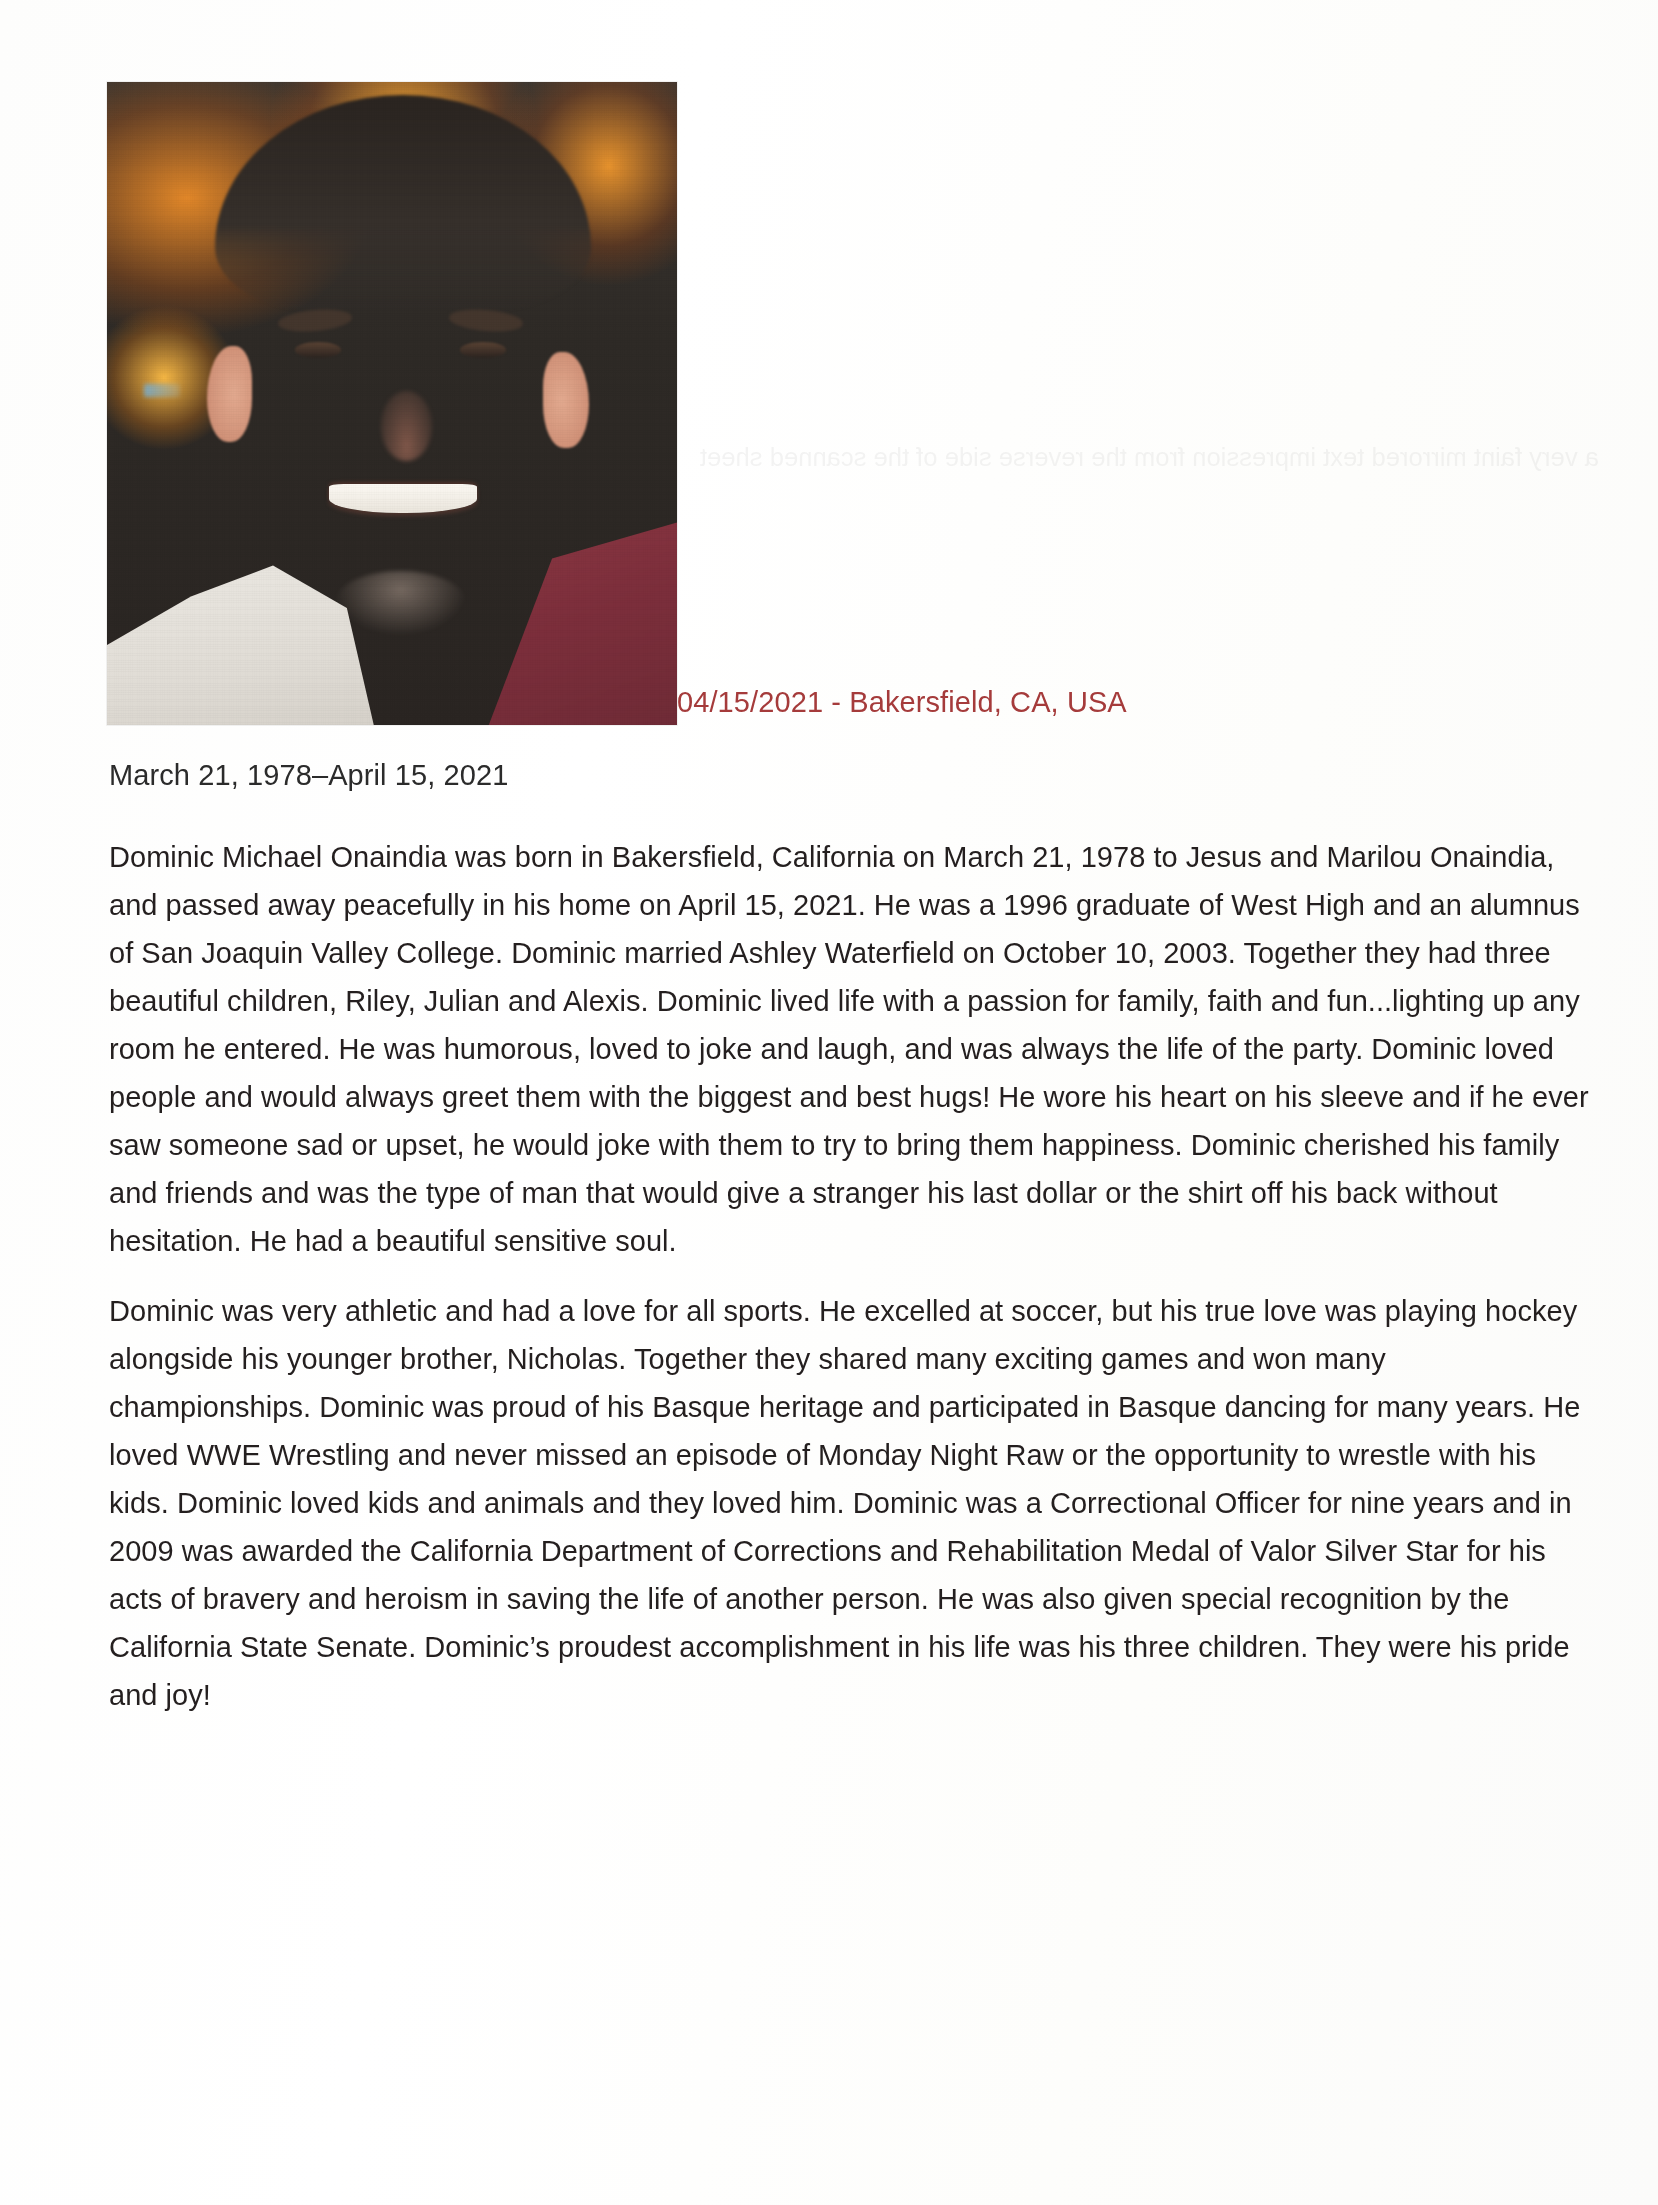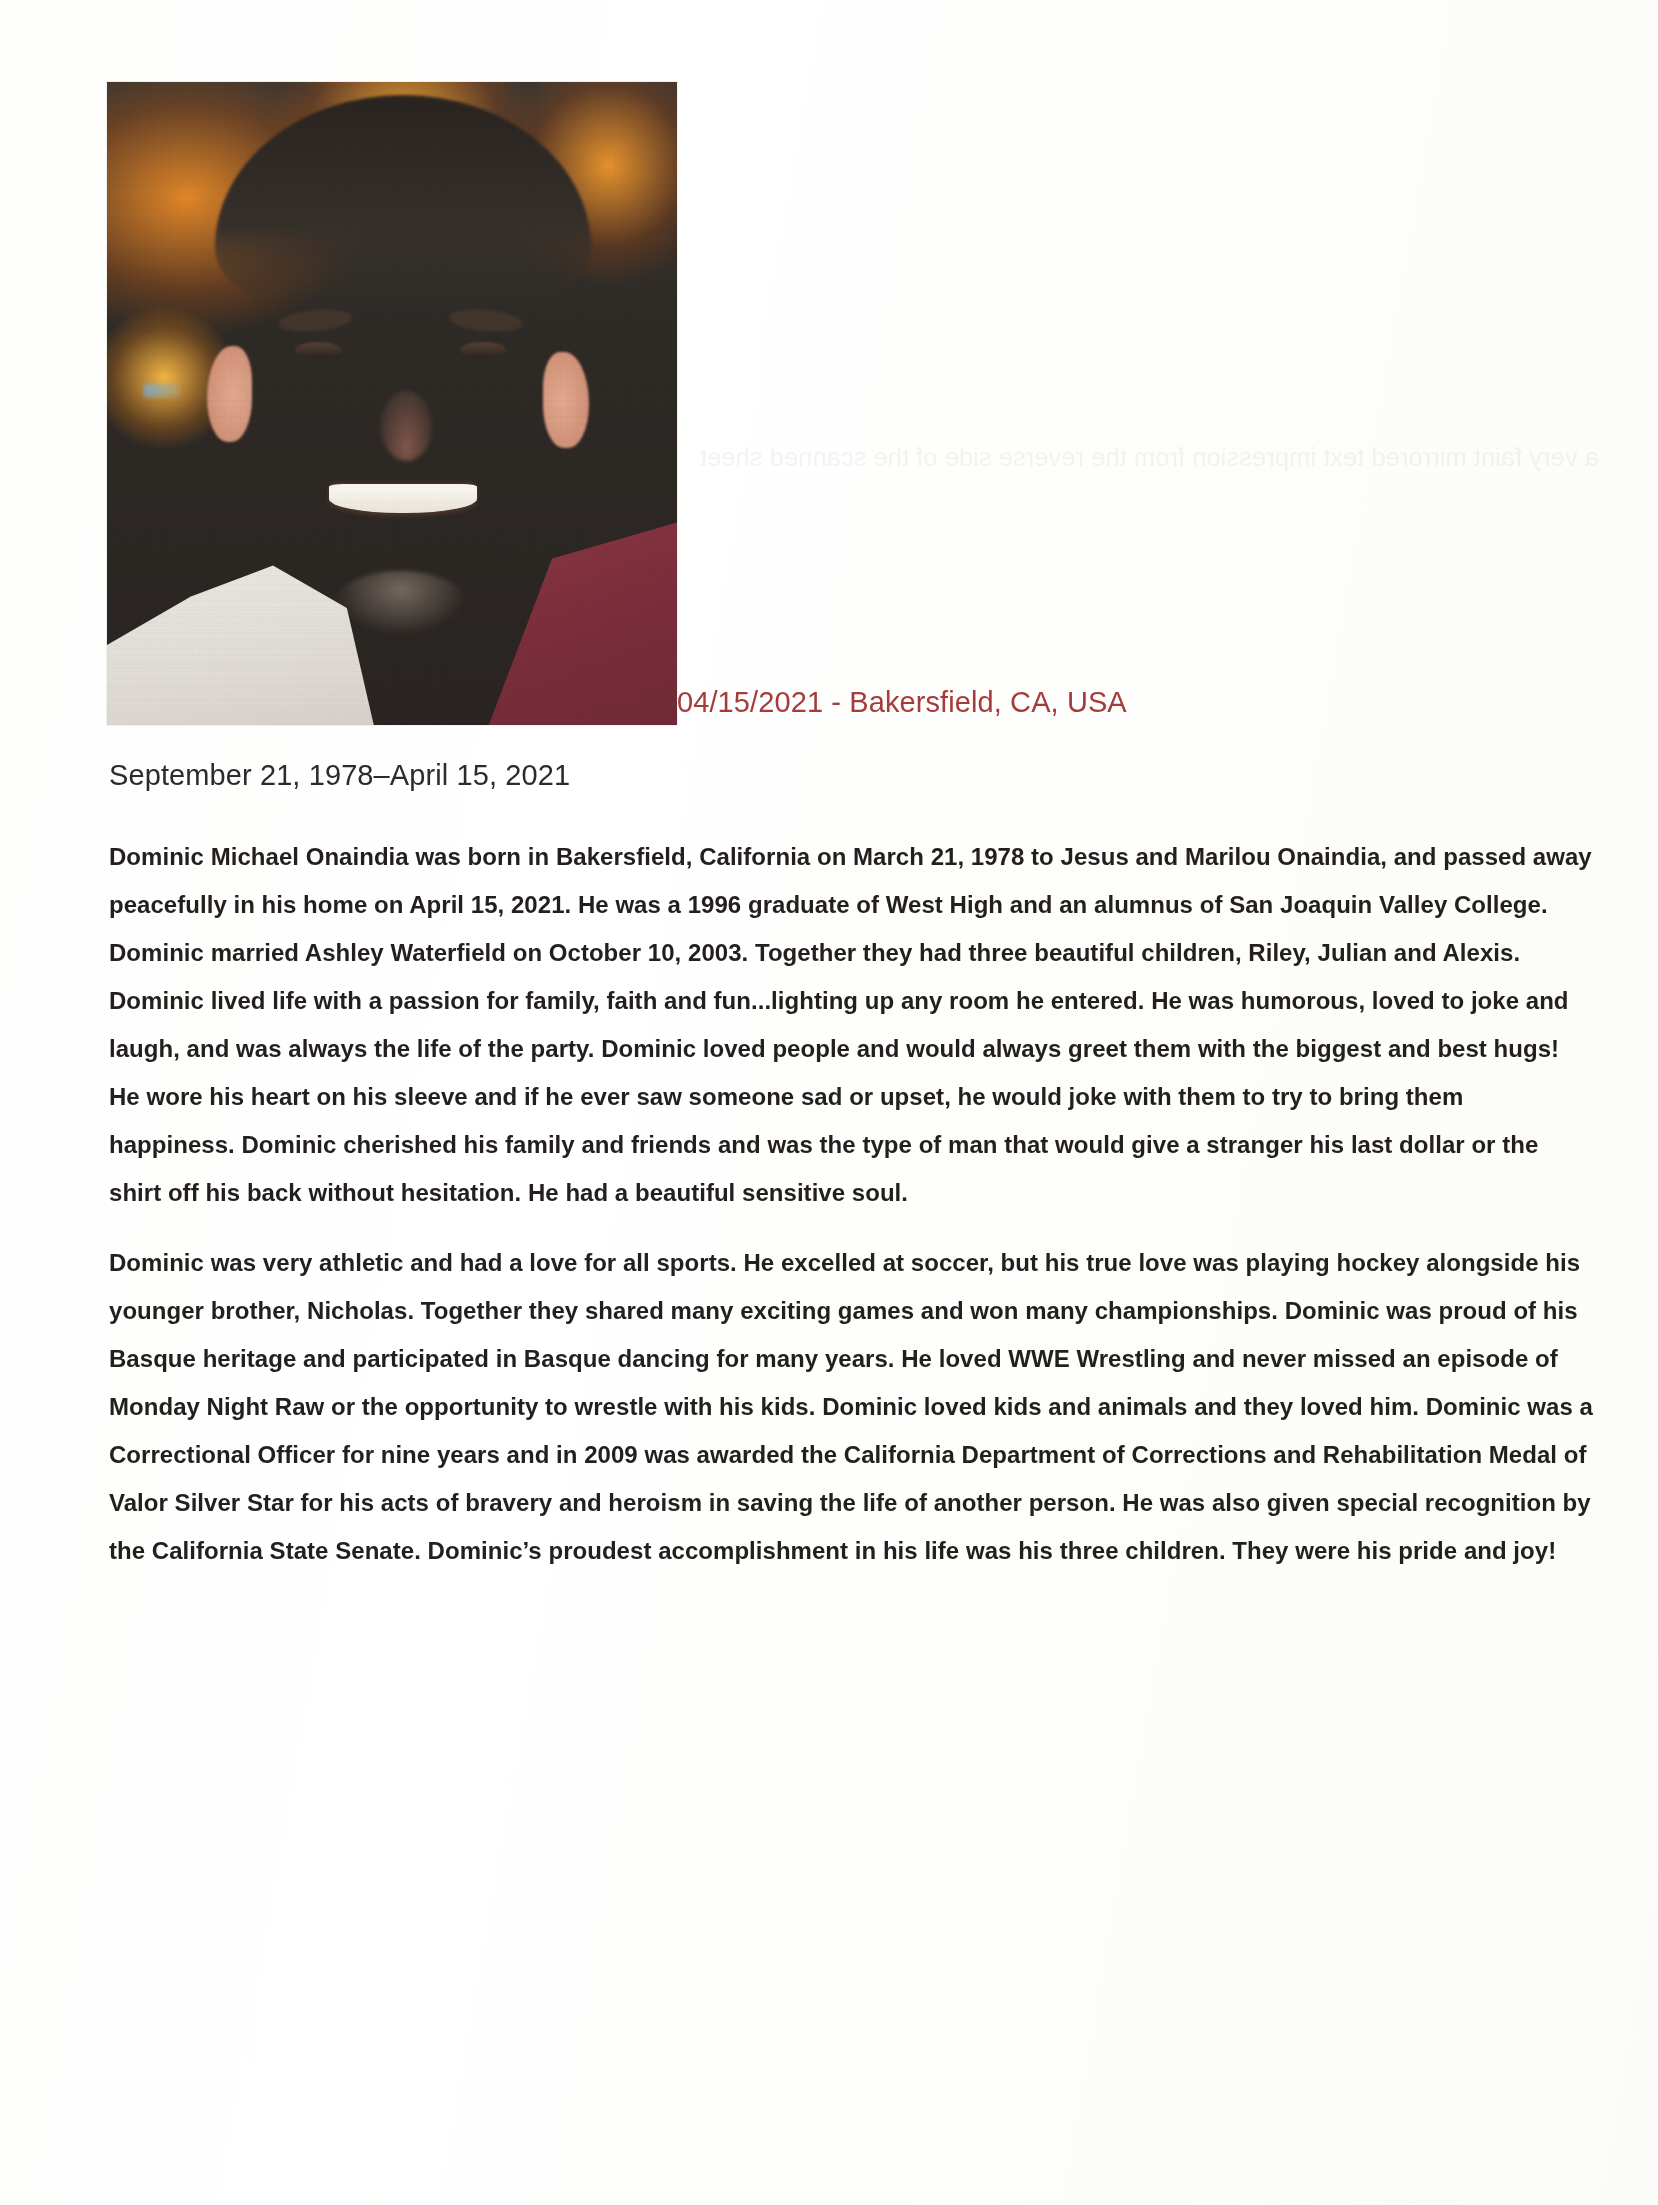--- a/index.html
+++ b/index.html
@@ -206,25 +206,24 @@
     color: #2b2b2b;
     letter-spacing: 0.1px;
     white-space: nowrap;
   }
 
   .body-text {
     position: absolute;
     left: 109px;
     top: 833px;
     width: 1486px;
-    font-size: 24px;
+    font-size: 29px;
     line-height: 48px;
     color: #241f1f;
     letter-spacing: 0.04px;
-    font-weight: bold;
   }
   .body-text p {
     margin: 0 0 22px 0;
     text-align: left;
   }
 
   
   .ghost {
     position: absolute;
     left: 683px;
@@ -263,21 +262,21 @@
       <div class="photo-eye-r"></div>
       <div class="photo-nose"></div>
       <div class="photo-smile"></div>
       <div class="photo-chin"></div>
       <div class="photo-grain"></div>
     </div>
   </div>
 
   <div class="obit-location">04/15/2021 - Bakersfield, CA, USA</div>
 
-  <div class="obit-dates">September 21, 1978–April 15, 2021</div>
+  <div class="obit-dates">March 21, 1978–April 15, 2021</div>
 
   <div class="body-text">
     <p>Dominic Michael Onaindia was born in Bakersfield, California on March 21, 1978 to Jesus and Marilou Onaindia, and passed away peacefully in his home on April 15, 2021. He was a 1996 graduate of West High and an alumnus of San Joaquin Valley College. Dominic married Ashley Waterfield on October 10, 2003. Together they had three beautiful children, Riley, Julian and Alexis. Dominic lived life with a passion for family, faith and fun...lighting up any room he entered. He was humorous, loved to joke and laugh, and was always the life of the party. Dominic loved people and would always greet them with the biggest and best hugs! He wore his heart on his sleeve and if he ever saw someone sad or upset, he would joke with them to try to bring them happiness. Dominic cherished his family and friends and was the type of man that would give a stranger his last dollar or the shirt off his back without hesitation. He had a beautiful sensitive soul.</p>
     <p>Dominic was very athletic and had a love for all sports. He excelled at soccer, but his true love was playing hockey alongside his younger brother, Nicholas. Together they shared many exciting games and won many championships. Dominic was proud of his Basque heritage and participated in Basque dancing for many years. He loved WWE Wrestling and never missed an episode of Monday Night Raw or the opportunity to wrestle with his kids. Dominic loved kids and animals and they loved him. Dominic was a Correctional Officer for nine years and in 2009 was awarded the California Department of Corrections and Rehabilitation Medal of Valor Silver Star for his acts of bravery and heroism in saving the life of another person. He was also given special recognition by the California State Senate. Dominic’s proudest accomplishment in his life was his three children. They were his pride and joy!</p>
   </div>
 
 </div>
 
 
 </body></html>

